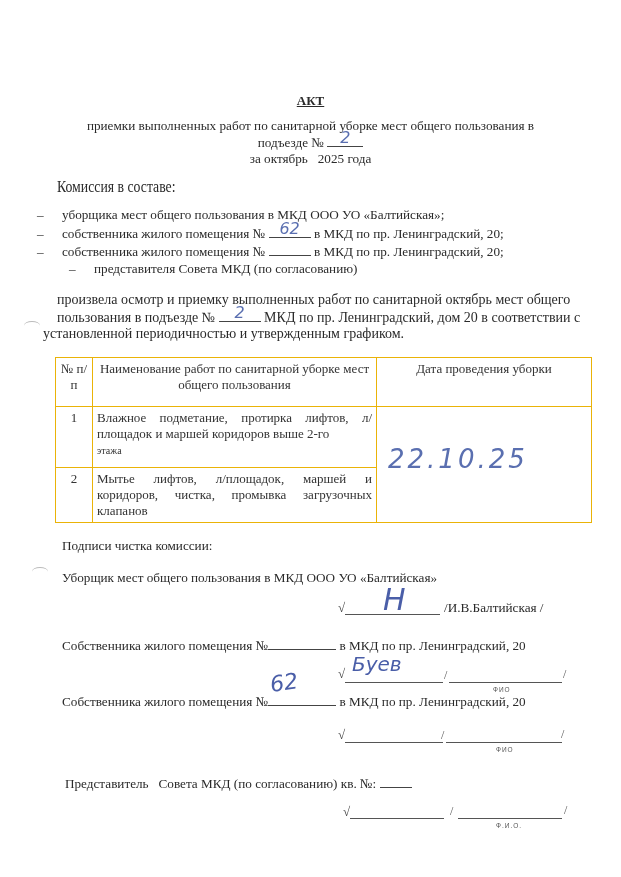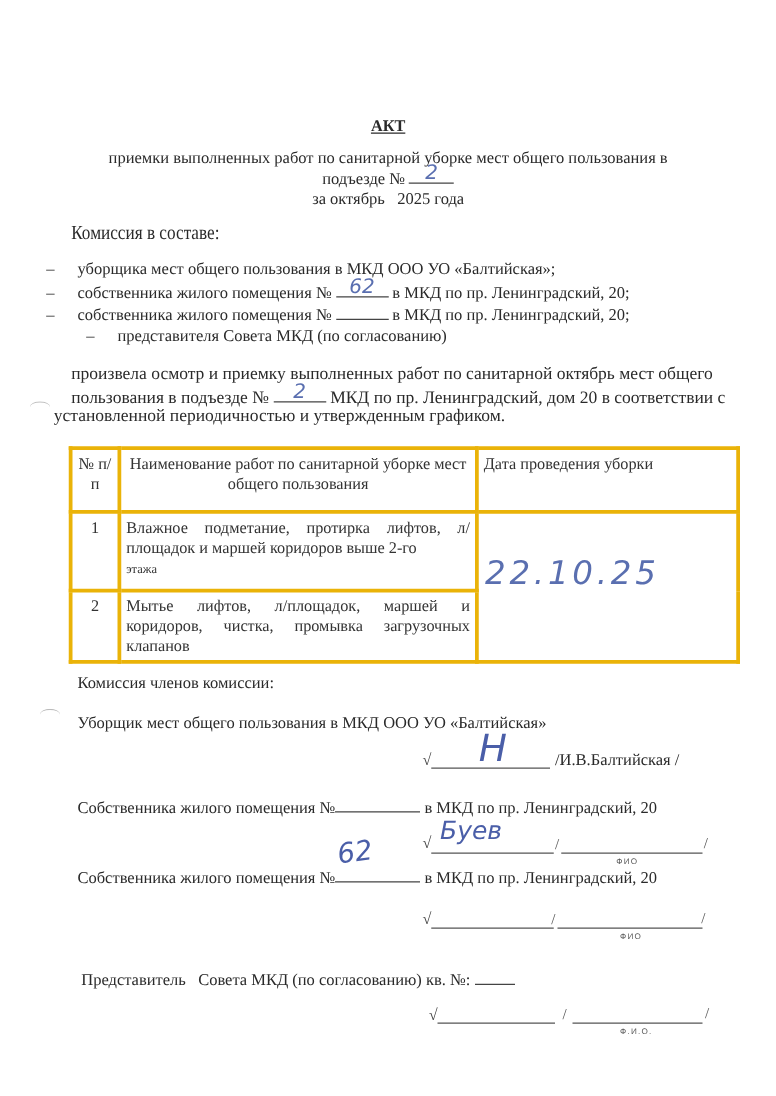--- a/index.html
+++ b/index.html
@@ -20,26 +20,26 @@
   .blank { display: inline-block; border-bottom: 1px solid #444; height: 12px; vertical-align: baseline; position: relative; }
   .blank .hand { position: absolute; left: 0; right: 0; bottom: -1px; text-align: center; font-size: 16px; }
   .commission-head { left: 57px; top: 178px; font-size: 16px; transform: scaleX(0.86); transform-origin: left; }
   .li { left: 37px; font-size: 13.2px; }
   .li .dash { display: inline-block; width: 25px; }
   table.works {
     position: absolute; left: 55px; top: 357px; width: 537px;
     border-collapse: collapse; font-size: 13px;
   }
   table.works td {
-    border: 3px solid #eab308; vertical-align: top; padding: 3px 4px;
+    border: 1px solid #eab308; vertical-align: top; padding: 3px 4px;
     line-height: 16px; color: #333;
   }
   .c1 { width: 28px; text-align: center; }
   .c2 { width: 275px; text-align: justify; }
-  .c3 { text-align: left; }
+  .c3 { text-align: center; }
   .hdr td { height: 42px; }
   .small { font-size: 10px; }
   .date-hand {
     position: absolute; left: 388px; top: 444px; font-size: 26px;
     color: #5a6fb0; font-family: "DejaVu Sans", sans-serif; font-style: italic; letter-spacing: 3px;
     font-weight: 200;
   }
   .sigline { position: absolute; border-bottom: 1px solid #555; height: 0; }
   .fio { position: absolute; font-size: 6.5px; letter-spacing: 1px; color: #555; font-family: "Liberation Sans", sans-serif; }
   .check { position: absolute; font-size: 13px; color: #444; }
@@ -104,21 +104,21 @@
     <td class="c3" rowspan="2"></td>
   </tr>
   <tr>
     <td class="c1" style="height:48px;">2</td>
     <td class="c2">Мытье лифтов, л/площадок, маршей и коридоров, чистка, промывка   загрузочных клапанов</td>
   </tr>
 </tbody>
   </table>
 <div class="date-hand">22.10.25</div>
 
-<div class="abs t13" style="left:62px; top:538px;">Комиссия членов комиссии:</div>
+<div class="abs t13" style="left:62px; top:538px;">Подписи чистка комиссии:</div>
 <div class="smudge" style="left:32px; top:567px;"></div>
 
 <div class="abs t13" style="left:62px; top:570px;">Уборщик мест общего пользования в МКД ООО УО «Балтийская»</div>
 <div class="check" style="left:338px; top:600px;">√</div>
 <div class="sigline" style="left:345px; top:614px; width:95px;"></div>
 <div class="scribble" style="left:383px; top:582px; font-size:30px;">Н</div>
 <div class="abs t13" style="left:444px; top:600px;">/И.В.Балтийская /</div>
 
 <div class="abs t13" style="left:62px; top:637px;">
   <span>Собственника жилого помещения №</span><span class="blank" style="width:68px;"></span>

